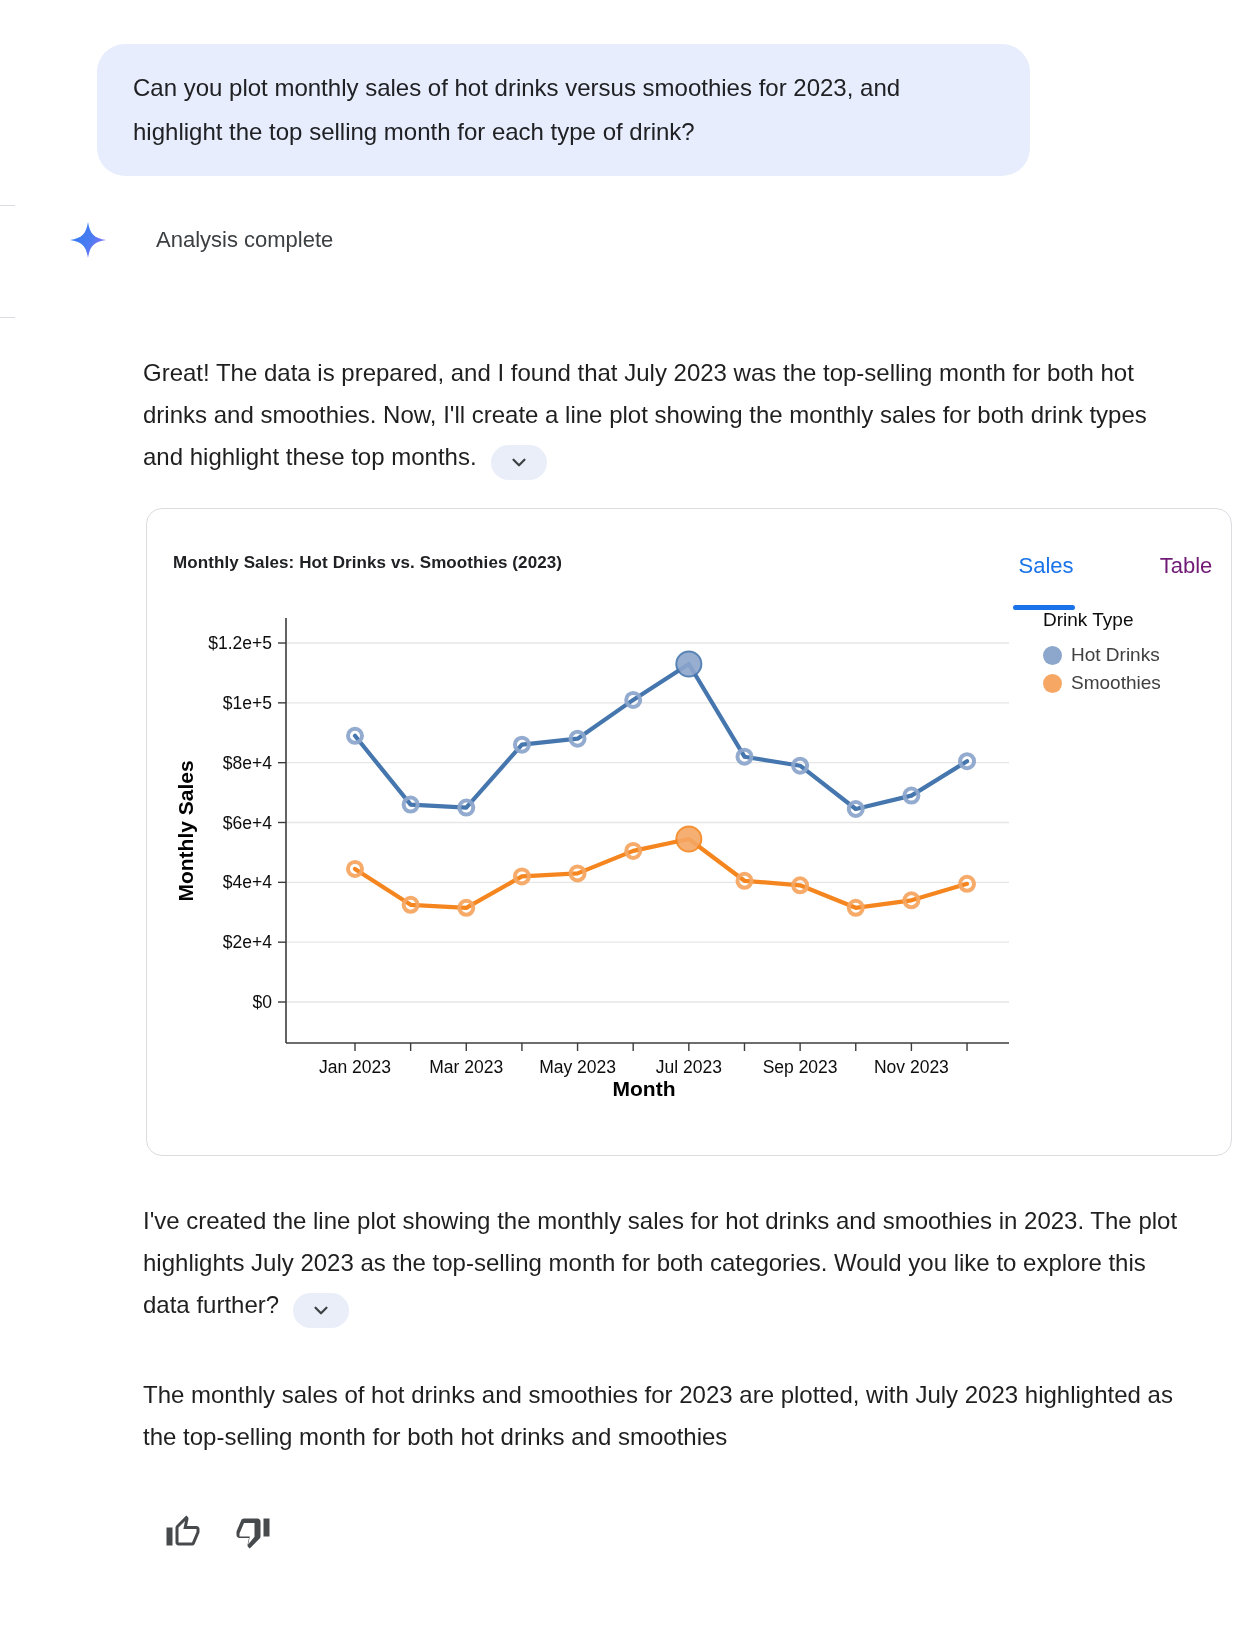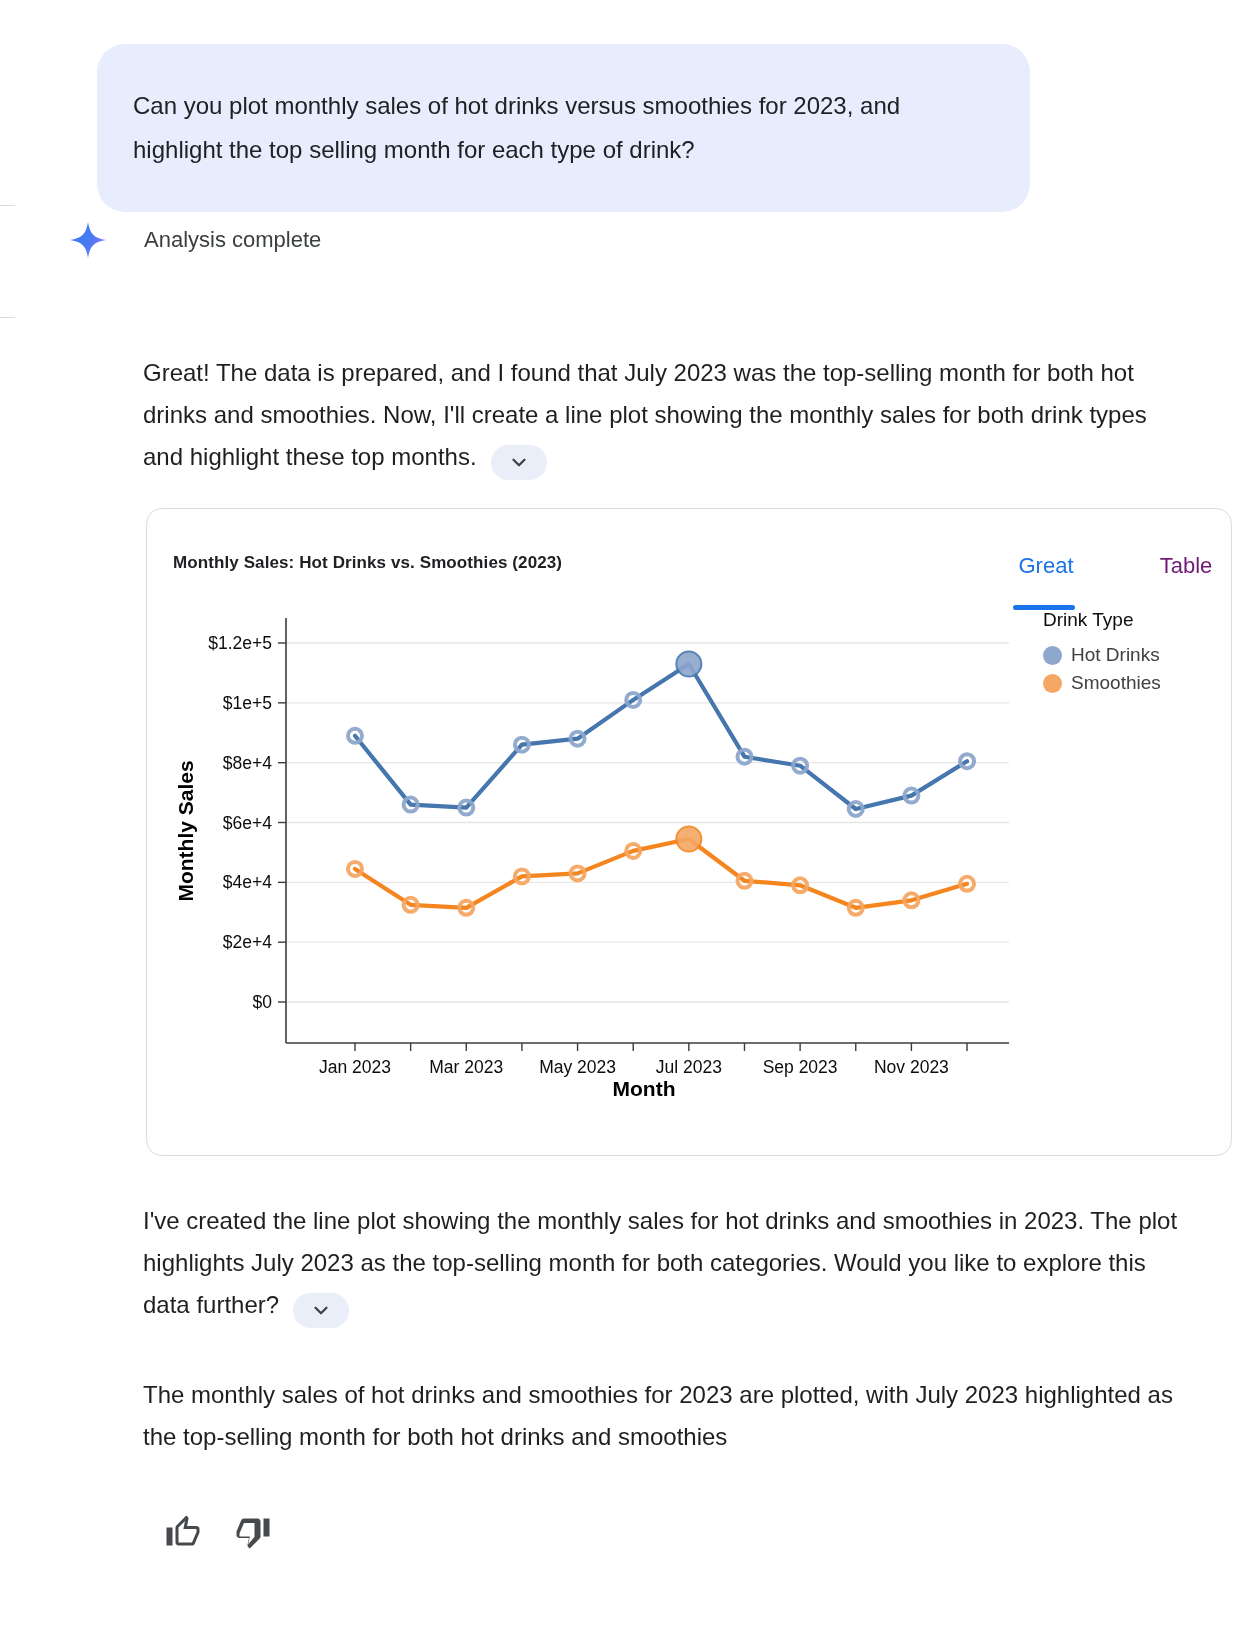--- a/index.html
+++ b/index.html
@@ -7,26 +7,26 @@
   body {
     width:1252px; height:1628px; position:relative; overflow:hidden;
     font-family:"Liberation Sans", sans-serif; color:#1f1f1f;
   }
   
   .edge-mark { position:absolute; left:0; width:15px; height:1px; background:#d8dbdf; }
 
   
   .user-bubble {
     position:absolute; left:97px; top:44px; width:933px;
-    background:#e7edfc; border-radius:28px; padding:40px 36px;
+    background:#e7edfc; border-radius:28px; padding:22px 36px;
     font-size:24px; line-height:44px; color:#202124;
   }
 
   
-  .status-row { position:absolute; left:70px; top:222px; display:flex; align-items:center; gap:38px; }
+  .status-row { position:absolute; left:70px; top:222px; display:flex; align-items:center; gap:50px; }
   .sparkle { width:36px; height:36px; }
   .status-text { font-size:22px; color:#3c4043; }
 
   
   .msg { position:absolute; left:143px; width:1035px; font-size:24px; line-height:42px; color:#1f1f1f; }
   .msg-1 { top:352px; }
   .msg-2 { top:1200px; }
   .msg-3 { top:1374px; }
 
   .pill {
@@ -89,21 +89,21 @@
 </div>
 
 <p class="msg msg-1"><span>Great! The data is prepared, and I found that July 2023 was the top-selling month for both hot drinks and smoothies. Now, I'll create a line plot showing the monthly sales for both drink types and highlight these top months.</span><button class="pill">
       <svg viewBox="0 0 24 24">
         <path d="M6 9.5l6 6 6-6" fill="none" stroke="#3c4043" stroke-width="2.4" stroke-linecap="round" stroke-linejoin="round"></path>
       </svg>
     </button></p>
 
 <div class="card">
   <div class="card-title">Monthly Sales: Hot Drinks vs. Smoothies (2023)</div>
-  <button class="tab tab-chart">Great</button>
+  <button class="tab tab-chart">Sales</button>
   <button class="tab tab-table">Table</button>
   <div class="tab-underline"></div>
 
   <div class="legend">
     <div class="legend-title">Drink Type</div>
     <div class="legend-item">
       <span class="legend-swatch" style="background: rgb(140, 166, 204);"></span>
       <span class="legend-label">Hot Drinks</span>
     </div>
     <div class="legend-item">

